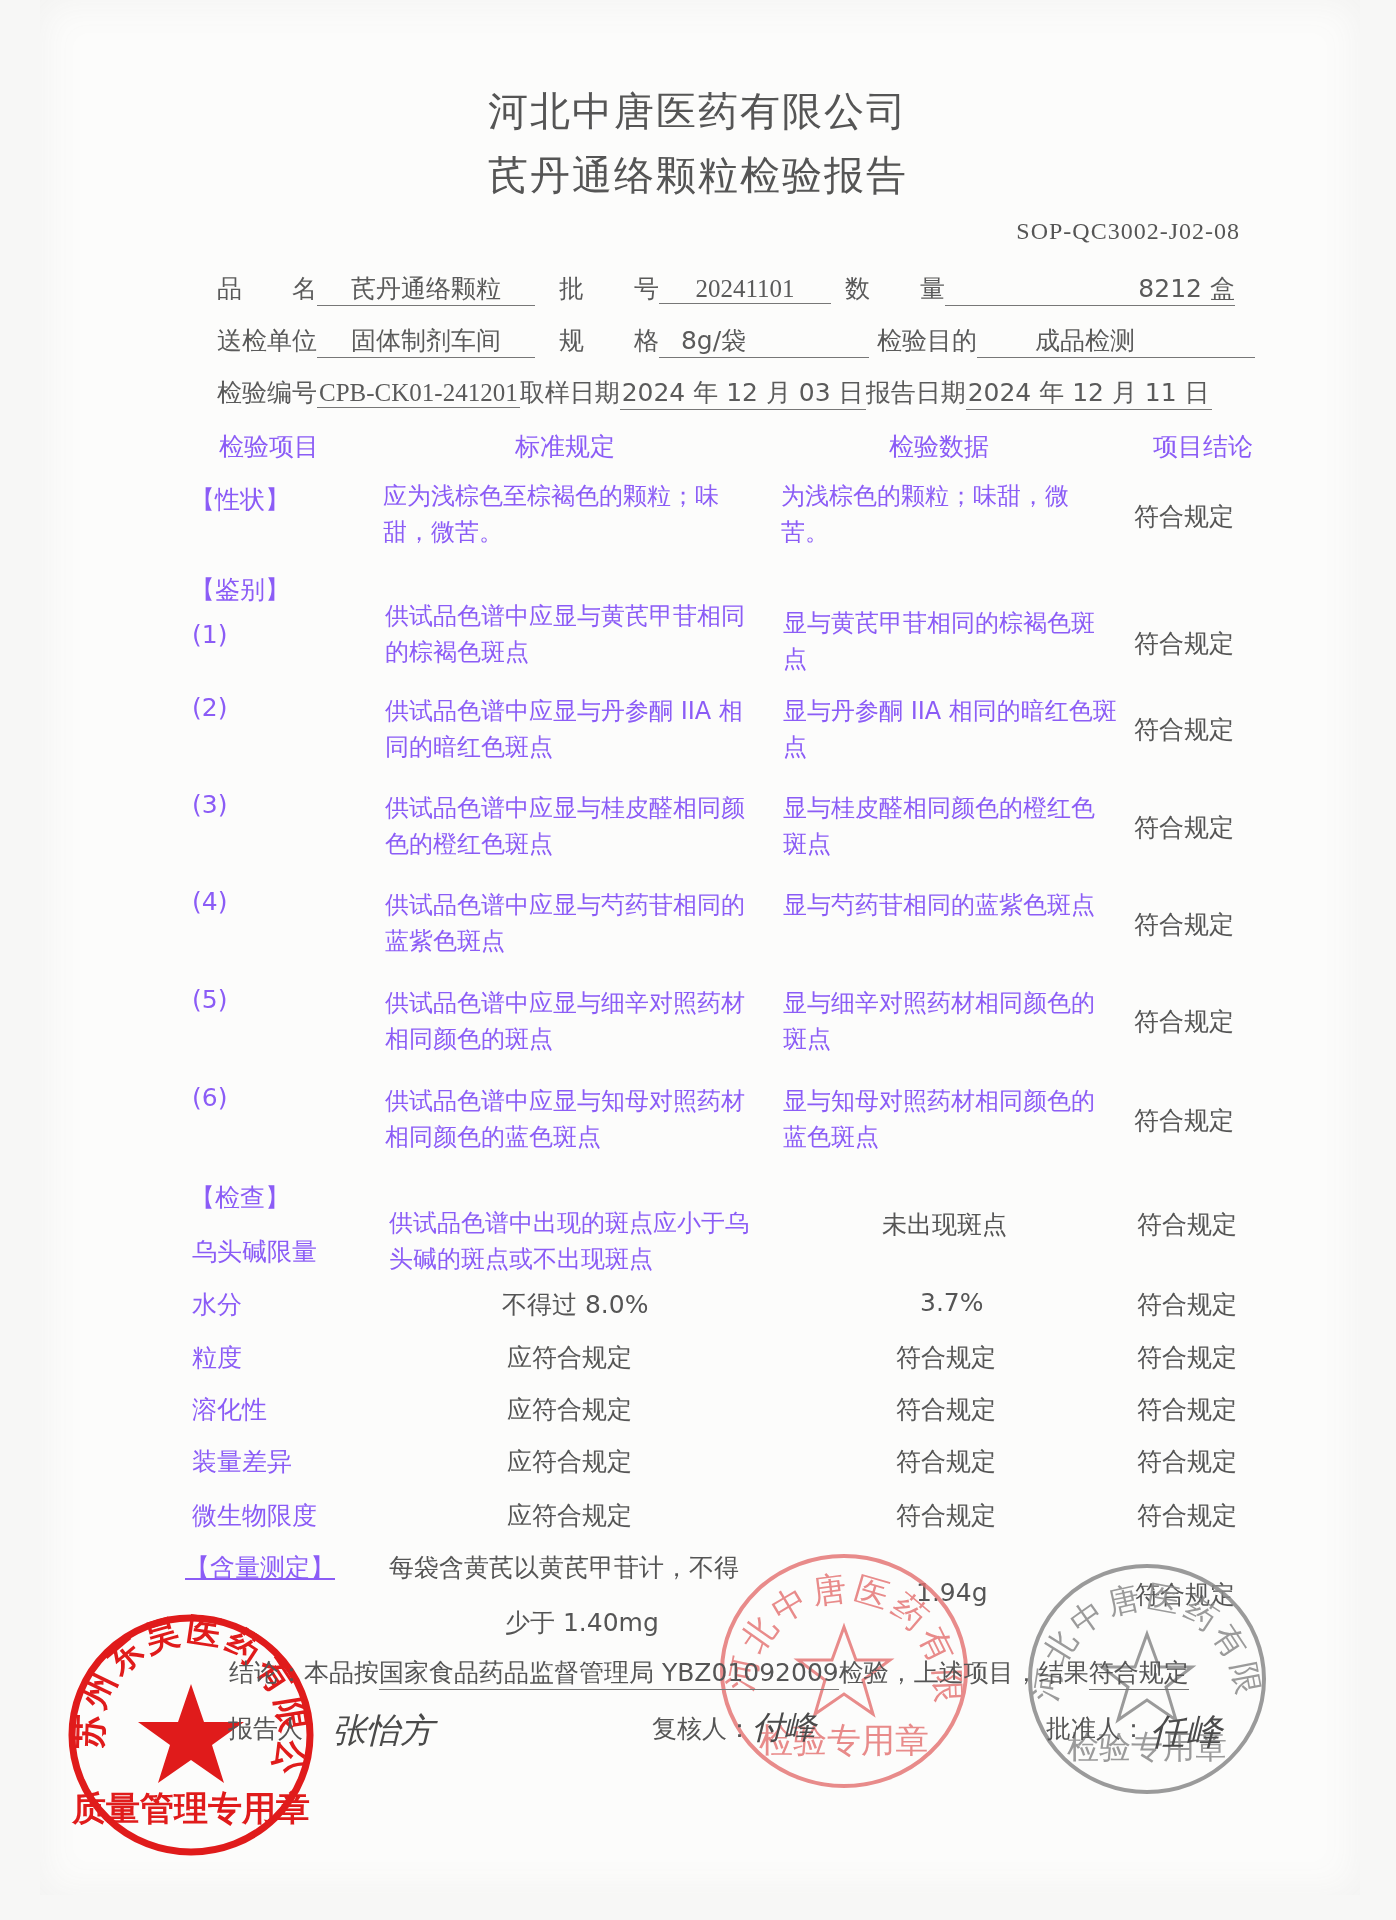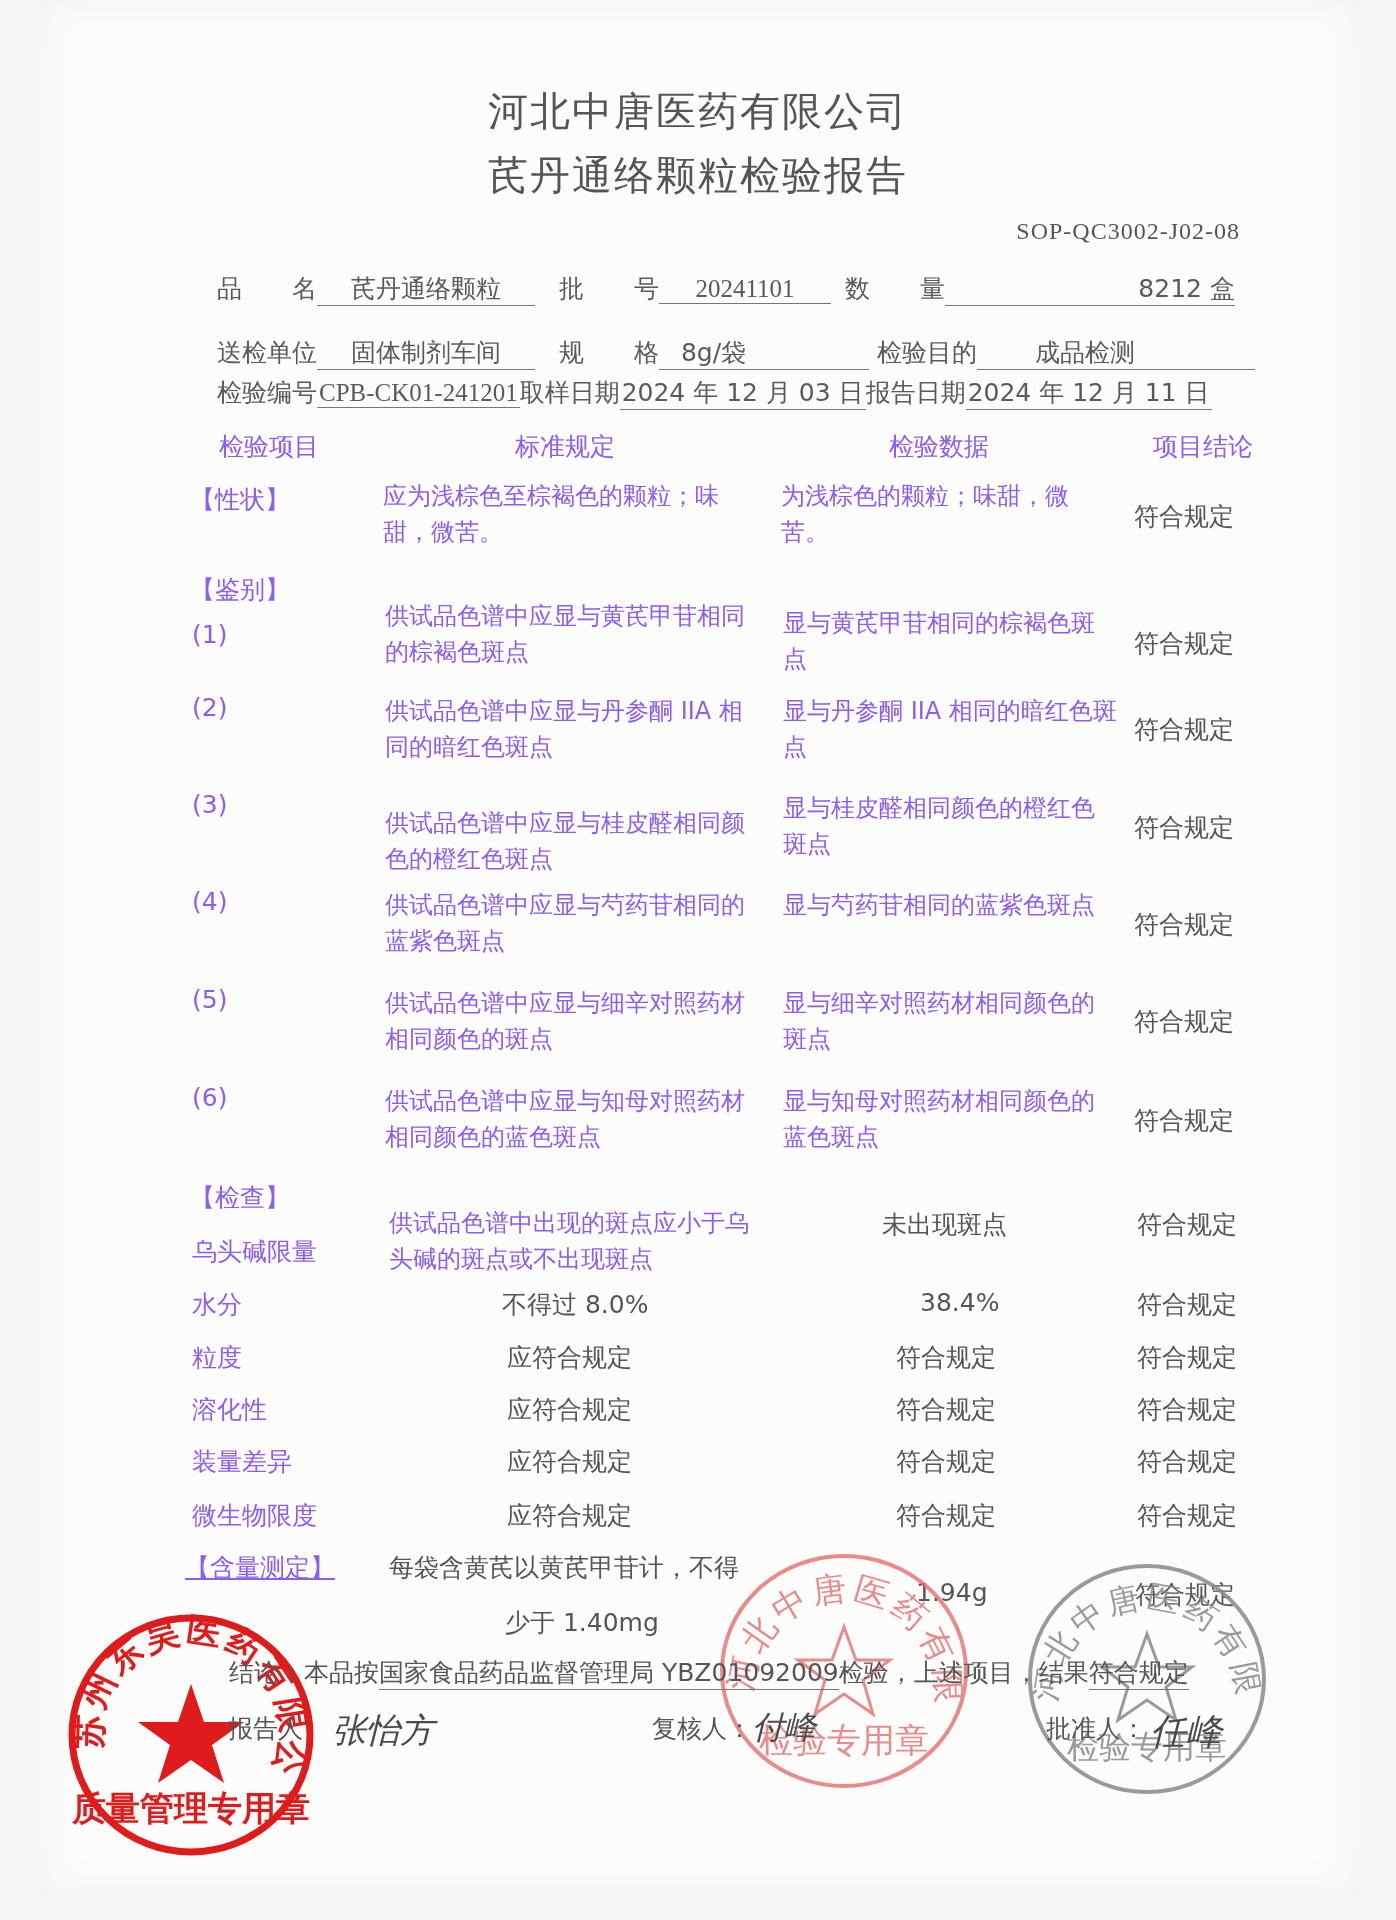--- a/index.html
+++ b/index.html
@@ -40,21 +40,21 @@
 <div class="abs title t1">河北中唐医药有限公司</div>
 <div class="abs title t2">芪丹通络颗粒检验报告</div>
 <div class="abs sop">SOP-QC3002-J02-08</div>
 
 <div class="abs f" style="top:272px; left:217px;">
   <span>品　　名</span><span class="u" style="width:218px;">芪丹通络颗粒</span>
   <span style="margin-left:16px;">批　　号</span><span class="u mono" style="width:172px;">20241101</span>
   <span style="margin-left:6px;">数　　量</span><span class="u" style="width:290px; text-align:right; padding-left:74px; box-sizing:border-box;">8212 盒</span>
 </div>
 
-<div class="abs f" style="top:324px; left:217px;margin-top:12px;">
+<div class="abs f" style="top:324px; left:217px;">
   <span>送检单位</span><span class="u" style="width:218px;">固体制剂车间</span>
   <span style="margin-left:16px;">规　　格</span><span class="u" style="width:210px; text-align:left; padding-left:22px; box-sizing:border-box;">8g/袋</span>
   <span>检验目的</span><span class="u" style="width:278px; text-align:left; padding-left:58px; box-sizing:border-box;">成品检测</span>
 </div>
 
 <div class="abs f" style="top:376px; left:217px;">
   <span>检验编号</span><span class="u mono" style="padding:0 2px;">CPB-CK01-241201</span><span>取样日期</span><span class="u" style="padding:0 2px;">2024 年 12 月 03 日</span><span>报告日期</span><span class="u" style="padding:0 2px;">2024 年 12 月 11 日</span>
 </div>
 
 <div class="abs hdr" style="top:430px; left:219px;">检验项目</div>
@@ -76,21 +76,21 @@
   <div class="abs concl" style="top:627px; left:1134px;">符合规定</div>
 </div>
 <div>
   <div class="abs hdr mono" style="top:693px; left:192px;">(2)</div>
   <div class="abs cell" style="top:693px; left:385px; width:380px;">供试品色谱中应显与丹参酮 IIA 相同的暗红色斑点</div>
   <div class="abs cell" style="top:693px; left:783px; width:335px;">显与丹参酮 IIA 相同的暗红色斑点</div>
   <div class="abs concl" style="top:713px; left:1134px;">符合规定</div>
 </div>
 <div>
   <div class="abs hdr mono" style="top:790px; left:192px;">(3)</div>
-  <div class="abs cell" style="top:790px; left:385px; width:380px;margin-top:15px;">供试品色谱中应显与桂皮醛相同颜色的橙红色斑点</div>
+  <div class="abs cell" style="top:790px; left:385px; width:380px;">供试品色谱中应显与桂皮醛相同颜色的橙红色斑点</div>
   <div class="abs cell" style="top:790px; left:783px; width:335px;">显与桂皮醛相同颜色的橙红色斑点</div>
   <div class="abs concl" style="top:811px; left:1134px;">符合规定</div>
 </div>
 <div>
   <div class="abs hdr mono" style="top:887px; left:192px;">(4)</div>
   <div class="abs cell" style="top:887px; left:385px; width:380px;">供试品色谱中应显与芍药苷相同的蓝紫色斑点</div>
   <div class="abs cell" style="top:887px; left:783px; width:335px;">显与芍药苷相同的蓝紫色斑点</div>
   <div class="abs concl" style="top:908px; left:1134px;">符合规定</div>
 </div>
 <div>
@@ -110,21 +110,21 @@
 <div>
   <div class="abs hdr" style="top:1235px; left:192px;">乌头碱限量</div>
   <div class="abs cell" style="top:1205px; left:389px; width:376px;">供试品色谱中出现的斑点应小于乌头碱的斑点或不出现斑点</div>
   <div class="abs concl" style="top:1208px; left:882px;">未出现斑点</div>
   <div class="abs concl" style="top:1208px; left:1137px;">符合规定</div>
 </div>
 
 <div>
   <div class="abs hdr" style="top:1288px; left:192px;">水分</div>
   <div class="abs concl" style="top:1288px; left:502px;">不得过 8.0%</div>
-  <div class="abs concl mono" style="top:1288px; left:920px;">38.4%</div>
+  <div class="abs concl mono" style="top:1288px; left:920px;">3.7%</div>
   <div class="abs concl" style="top:1288px; left:1137px;">符合规定</div>
 </div>
 <div>
   <div class="abs hdr" style="top:1341px; left:192px;">粒度</div>
   <div class="abs concl" style="top:1341px; left:507px;">应符合规定</div>
   <div class="abs concl" style="top:1341px; left:896px;">符合规定</div>
   <div class="abs concl" style="top:1341px; left:1137px;">符合规定</div>
 </div>
 <div>
   <div class="abs hdr" style="top:1393px; left:192px;">溶化性</div>

